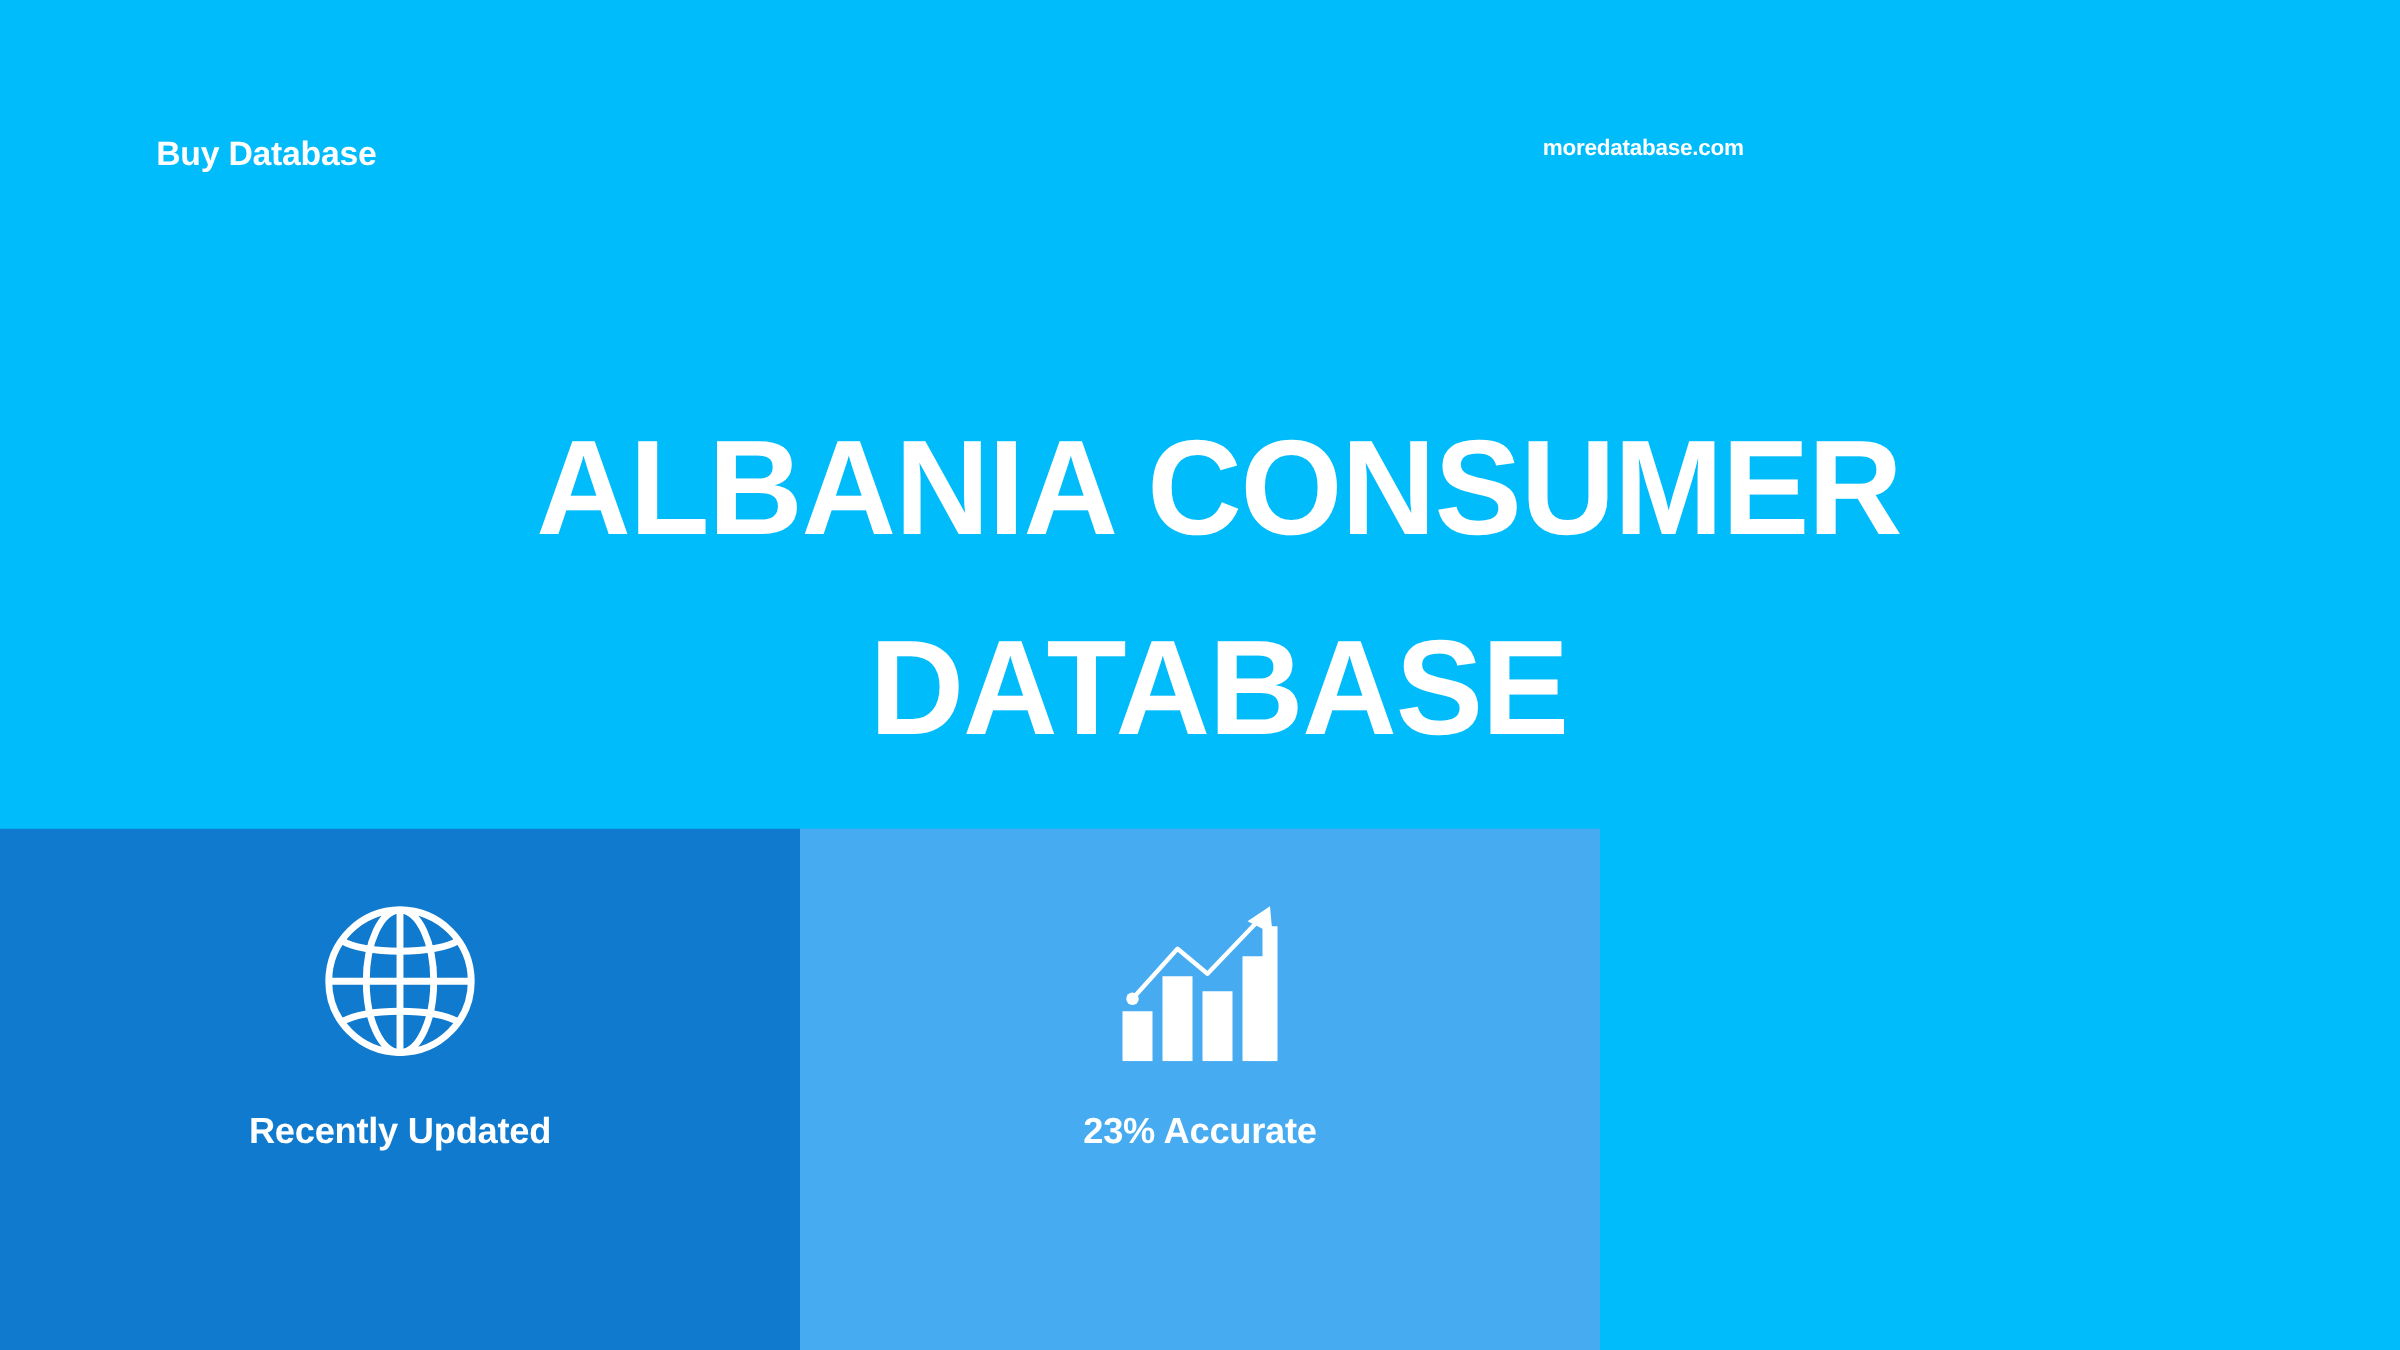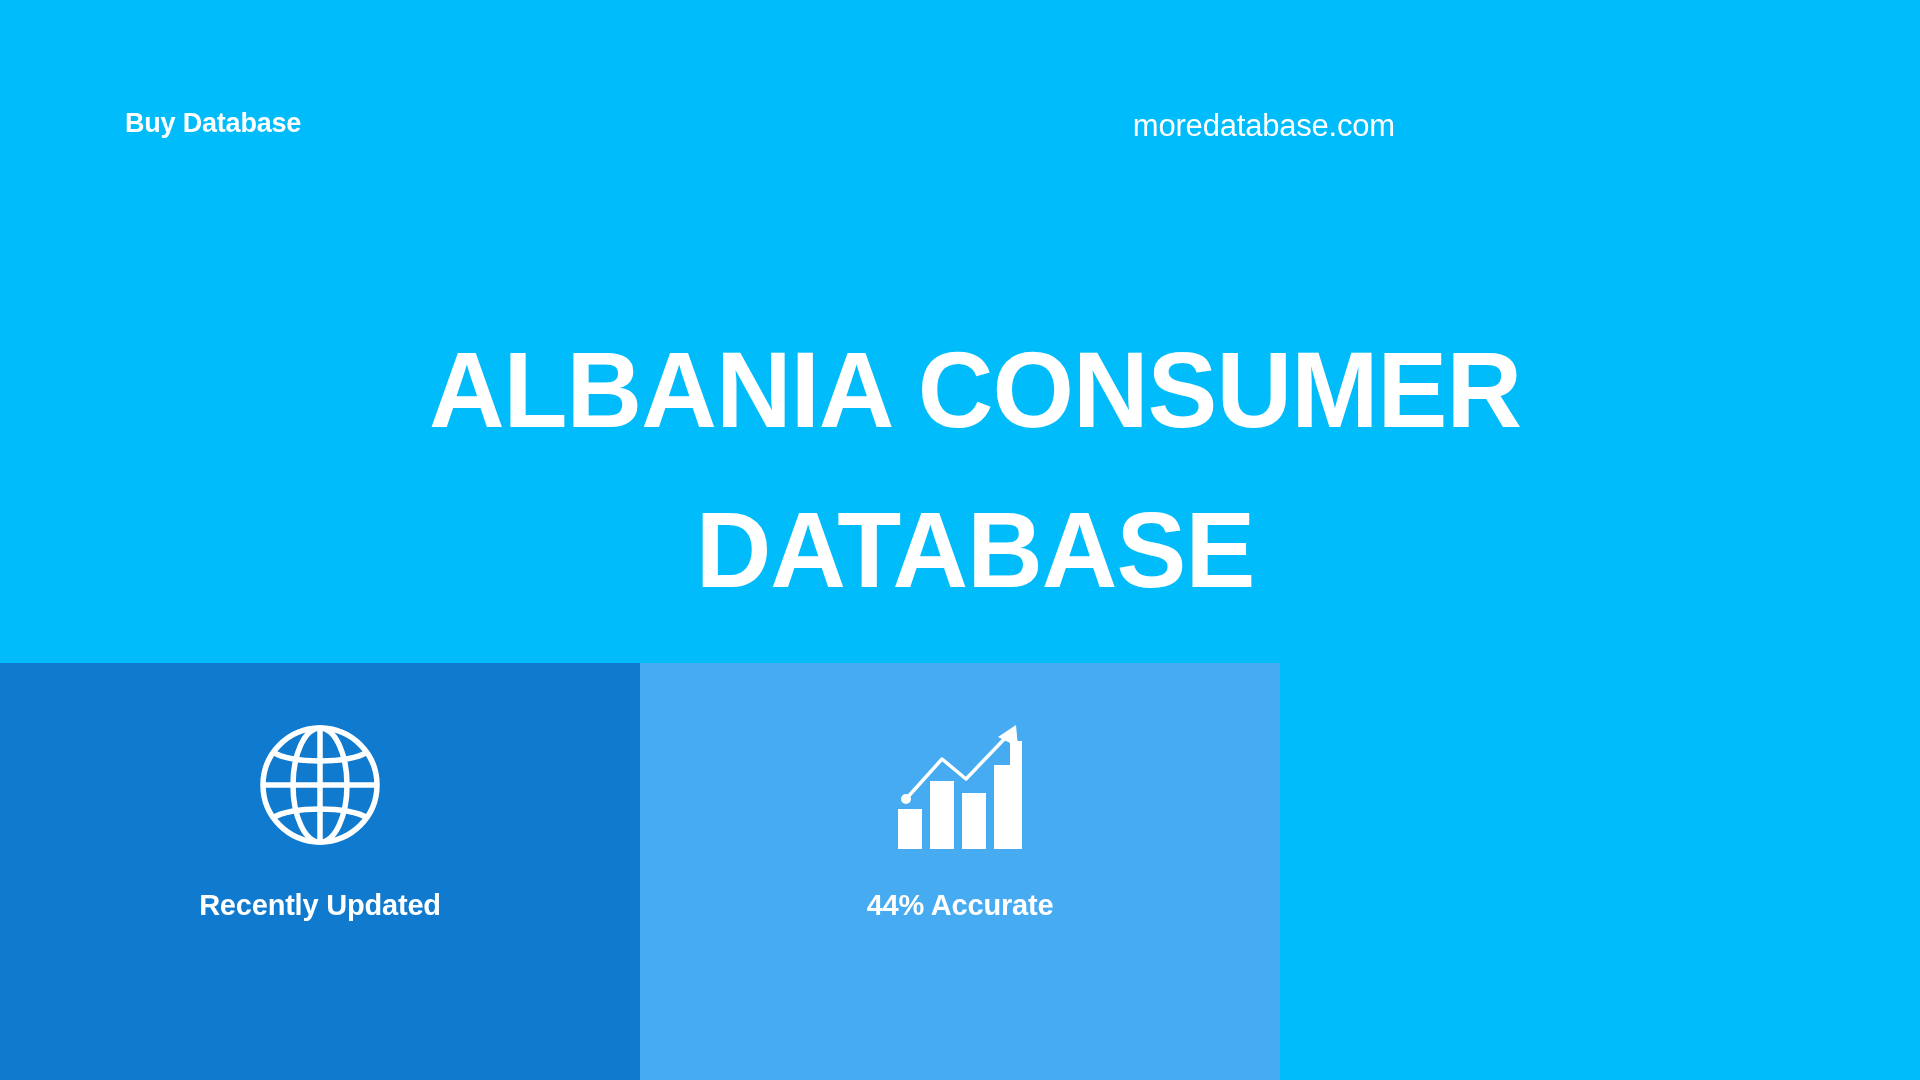--- a/index.html
+++ b/index.html
@@ -39,22 +39,22 @@
     font-weight: bold;
     color: #ffffff;
     letter-spacing: -0.2px;
     white-space: nowrap;
   }
 
   .brand-right {
     position: absolute;
     right: 540px;
     top: 108px;
-    font-size: 31px;
-    font-weight: normal;
+    font-size: 18px;
+    font-weight: bold;
     color: #ffffff;
     letter-spacing: -0.2px;
     white-space: nowrap;
     text-align: right;
   }
 
   .headline {
     position: absolute;
     left: 0;
     top: 310px;
@@ -160,18 +160,18 @@
             <rect x="102" y="44" width="24" height="84"></rect>
           </g>
           <rect x="118" y="20" width="12" height="108" fill="#ffffff"></rect>
           <g fill="none" stroke="#ffffff" stroke-width="3.5" stroke-linecap="round" stroke-linejoin="round">
             <polyline points="14,78 50,38 74,58 118,12"></polyline>
           </g>
           <circle cx="14" cy="78" r="5" fill="#ffffff"></circle>
           <polygon points="124,4 126,26 106,16" fill="#ffffff"></polygon>
         </svg>
       </div>
-      <div class="panel-label">44% Accurate</div>
+      <div class="panel-label">23% Accurate</div>
     </div>
 
 
   </div>
 </div>
 
 </body></html>

